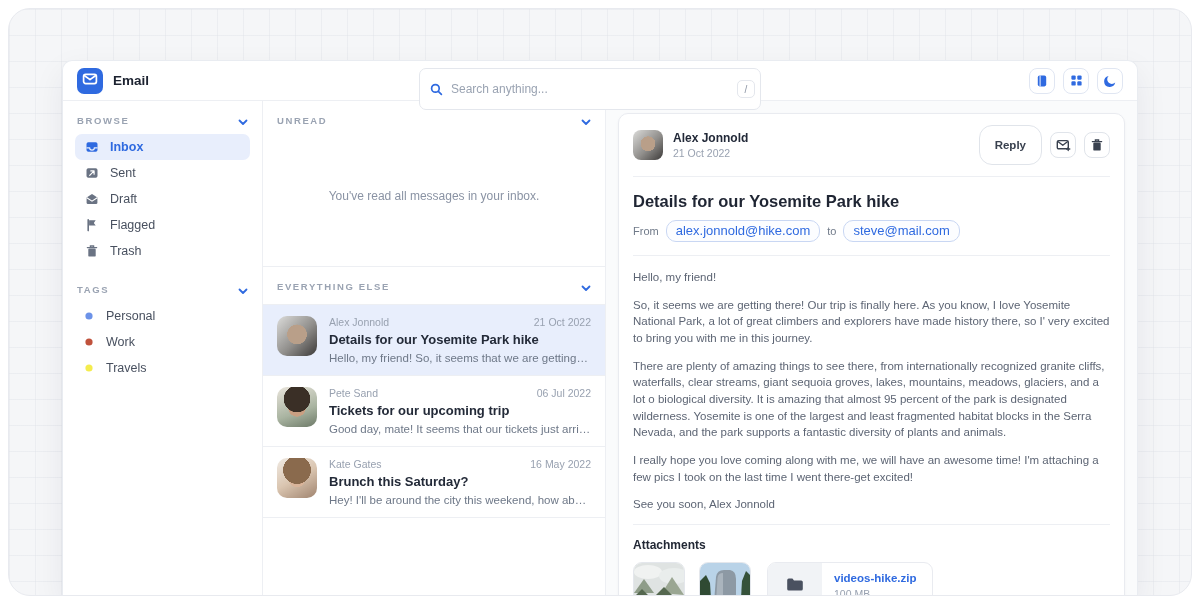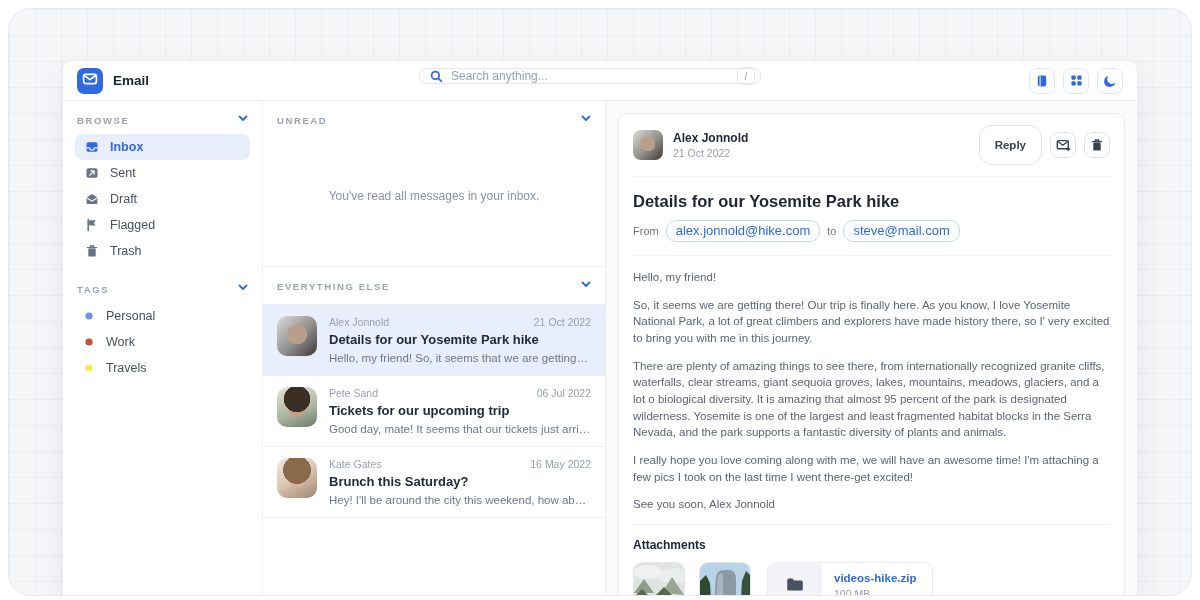--- a/index.html
+++ b/index.html
@@ -34,21 +34,21 @@
   .app-header {
     height: 40px; min-height: 40px; border-bottom: 1px solid #edeff3;
     display: flex; align-items: center; padding: 0 14px; position: relative;
   }
   .logo {
     width: 26px; height: 26px; border-radius: 7px; background: #2f6ae0;
     display: flex; align-items: center; justify-content: center;
   }
   .app-title { margin-left: 10px; font-weight: bold; font-size: 13.5px; color: #1c2230; }
   .search {
-    position: absolute; left: 356px; top: 7px; width: 342px; height: 16px;
+    position: absolute; left: 356px; top: 7px; width: 342px; height: 42px;
     border: 1px solid #e4e7ed; border-radius: 7px; background: #fff;
     display: flex; align-items: center; gap: 8px; padding: 0 5px 0 10px;
   }
   .search input {
     border: none; outline: none; flex: 1; font-size: 12px; color: #3a4250;
     font-family: "Liberation Sans", sans-serif; background: transparent;
   }
   .search input::placeholder { color: #9aa3b2; }
   .kbd {
     width: 18px; height: 18px; border: 1px solid #e4e7ed; border-radius: 5px;
@@ -57,21 +57,21 @@
   .h-actions { margin-left: auto; display: flex; gap: 8px; }
   .h-btn {
     width: 26px; height: 26px; border-radius: 8px; border: 1px solid #e0e6f2;
     background: #fff; display: flex; align-items: center; justify-content: center;
     cursor: pointer; padding: 0;
   }
   
   .app-body { display: flex; flex: 1; min-height: 0; }
   .sidebar { width: 200px; min-width: 200px; border-right: 1px solid #edeff3; padding: 14px 12px 0; }
   .sec-head {
-    display: flex; justify-content: space-between; align-items: flex-start;
+    display: flex; justify-content: space-between; align-items: flex-end;
     color: #9aa3b2; font-size: 9.5px; font-weight: bold; letter-spacing: 1.6px; padding: 0 2px;
   }
   .chev { cursor: pointer; display: flex; }
   .nav { margin-top: 8px; }
   .nav-item {
     height: 26px; display: flex; align-items: center; gap: 11px; padding: 0 10px;
     border-radius: 7px; font-size: 12.5px; color: #48505f; cursor: pointer;
   }
   .nav-item .nav-ic { color: #6a7383; display: flex; }
   .nav-item.active { background: #e8eefc; color: #2f6ae0; font-weight: bold; }

